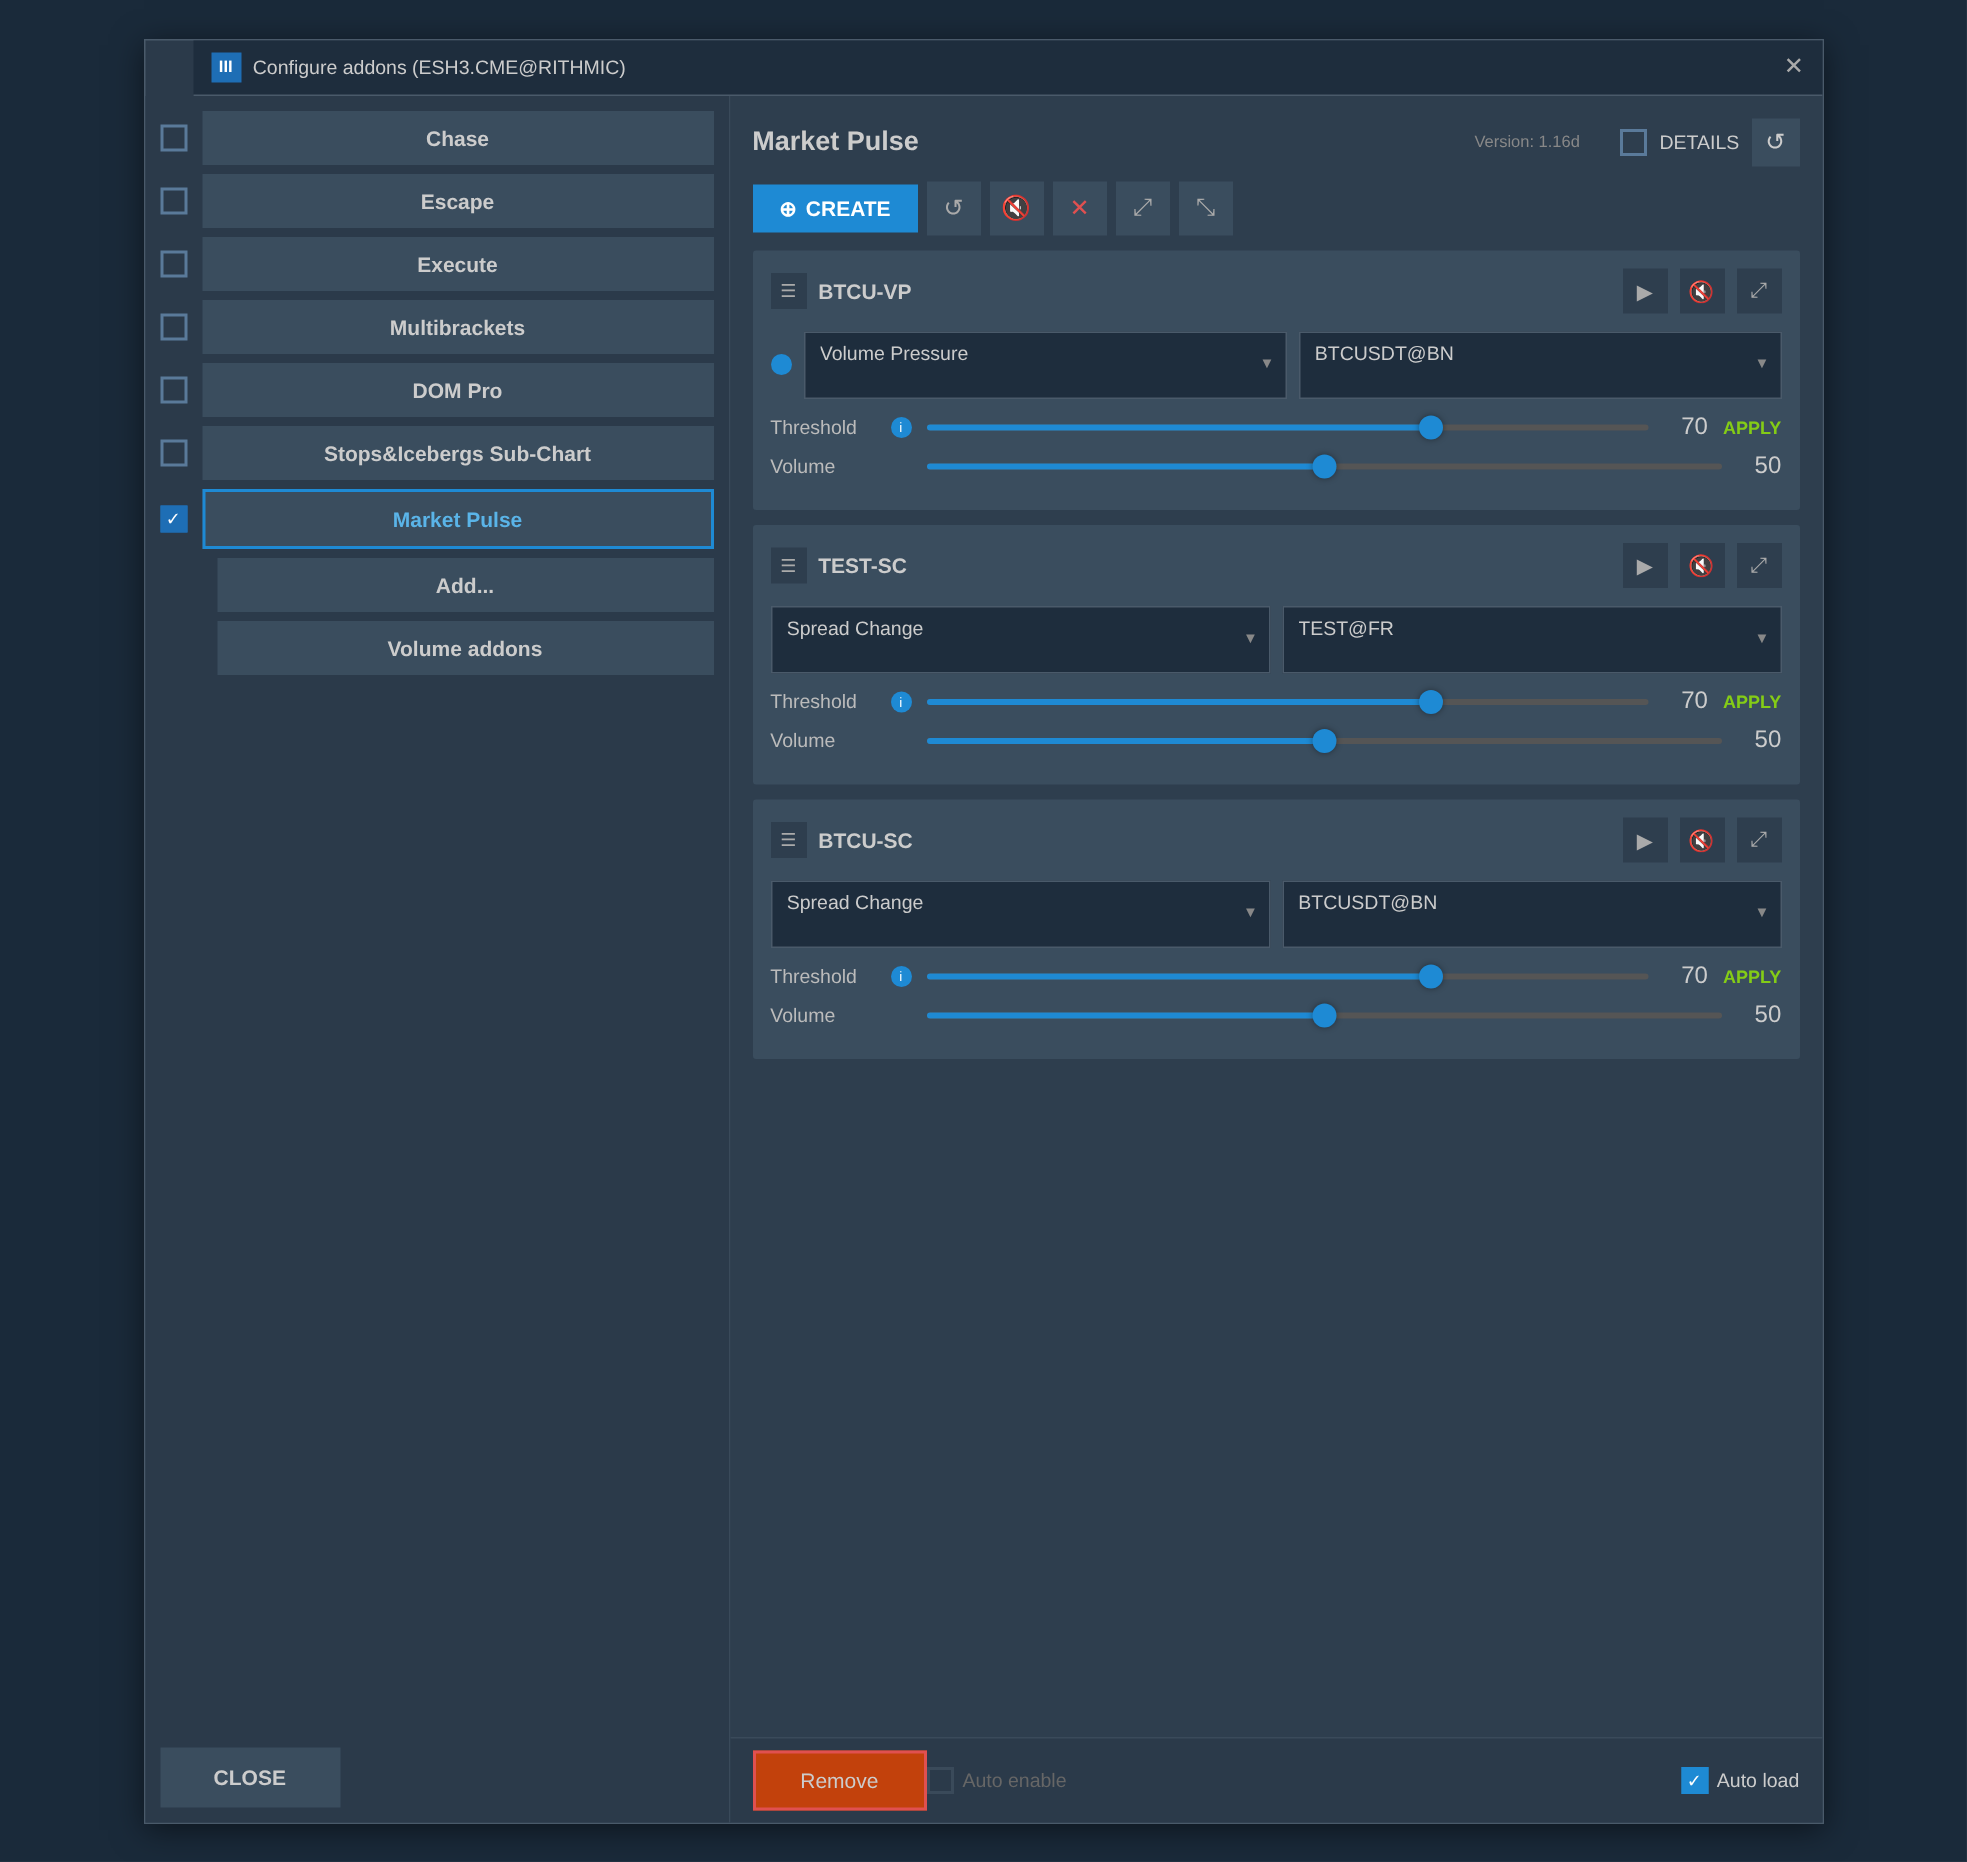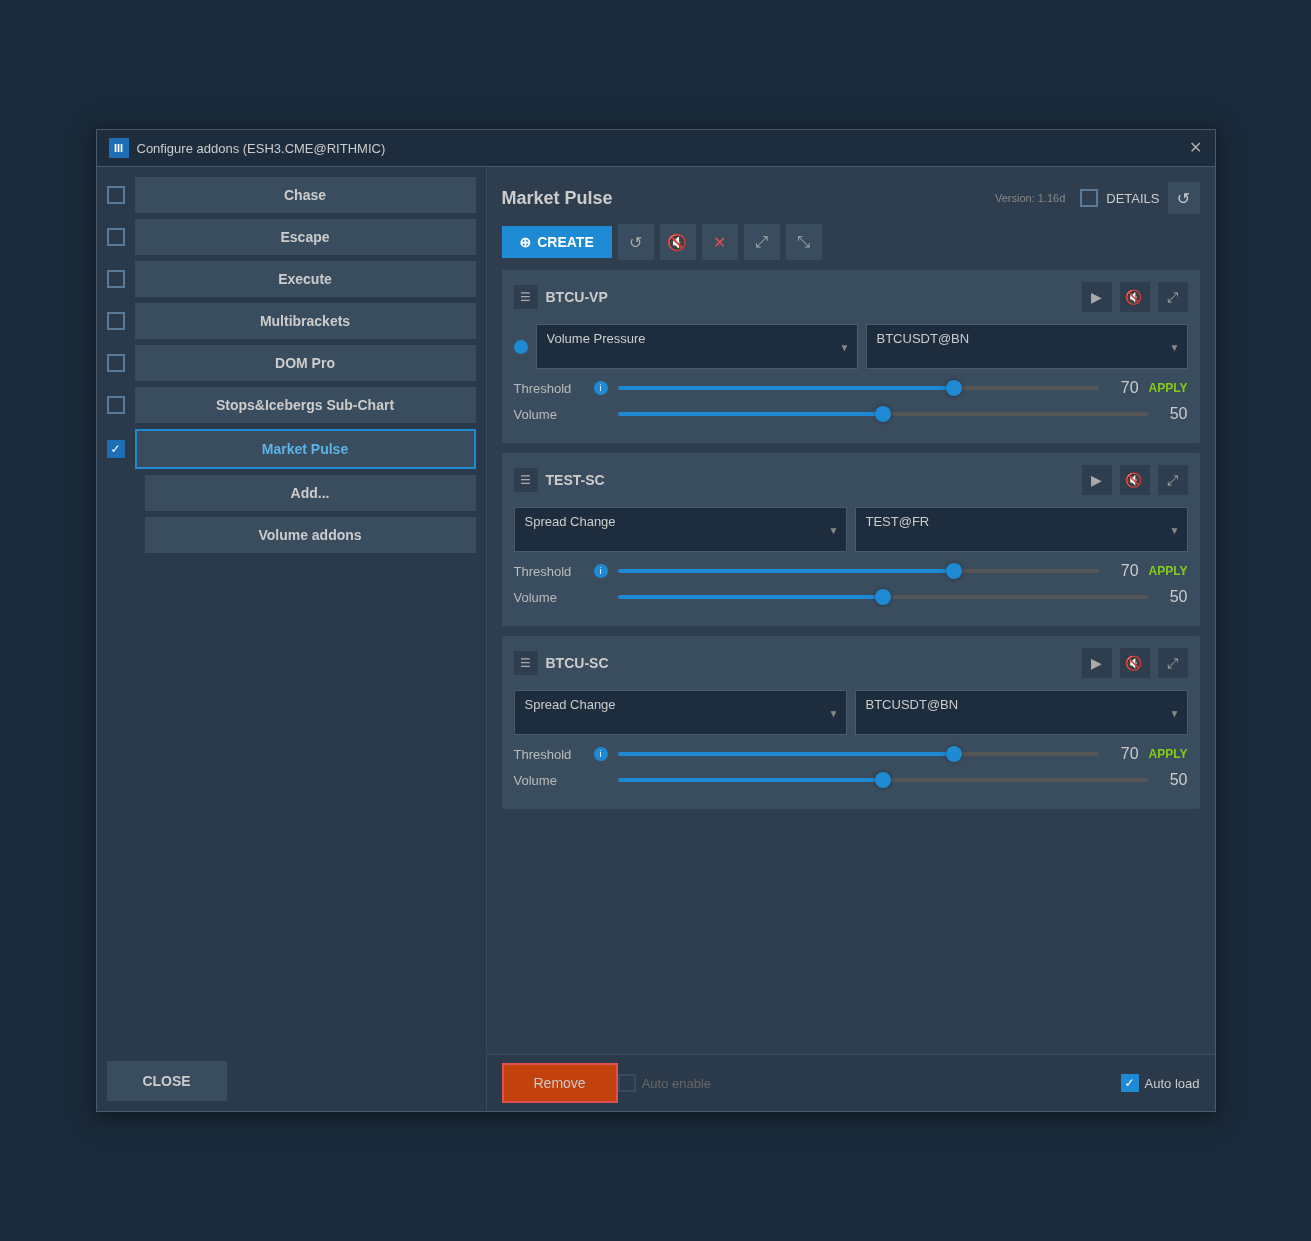--- a/index.html
+++ b/index.html
@@ -19,20 +19,21 @@
       border: 1px solid #4a5a6a;
       box-shadow: 0 4px 20px rgba(0,0,0,0.5);
     }
     .title-bar {
       background: #1e2d3d;
       padding: 8px 12px;
       display: flex;
       align-items: center;
       justify-content: space-between;
       border-bottom: 1px solid #4a5a6a;
+      margin-left: 32px;
     }
     .title-bar-left {
       display: flex;
       align-items: center;
       gap: 8px;
     }
     .title-bar-icon {
       width: 20px;
       height: 20px;
       background: #1e6eb5;
@@ -50,21 +51,21 @@
     .title-bar-close {
       color: #aaa;
       cursor: pointer;
       font-size: 16px;
       background: none;
       border: none;
       line-height: 1;
     }
     .content {
       display: flex;
-      height: 944px;
+      height: 1151px;
     }
     .sidebar {
       width: 390px;
       background: #2b3a4a;
       border-right: 1px solid #3a4a5a;
       padding: 10px;
       display: flex;
       flex-direction: column;
       gap: 6px;
     }
@@ -140,20 +141,21 @@
     }
     .main-title {
       font-size: 18px;
       font-weight: 600;
       color: #ccc;
     }
     .header-right {
       display: flex;
       align-items: center;
       gap: 8px;
+      margin-left: 12px;
     }
     .reset-btn {
       width: 32px;
       height: 32px;
       background: #3a4d5e;
       border: none;
       color: #ccc;
       cursor: pointer;
       display: flex;
       align-items: center;

